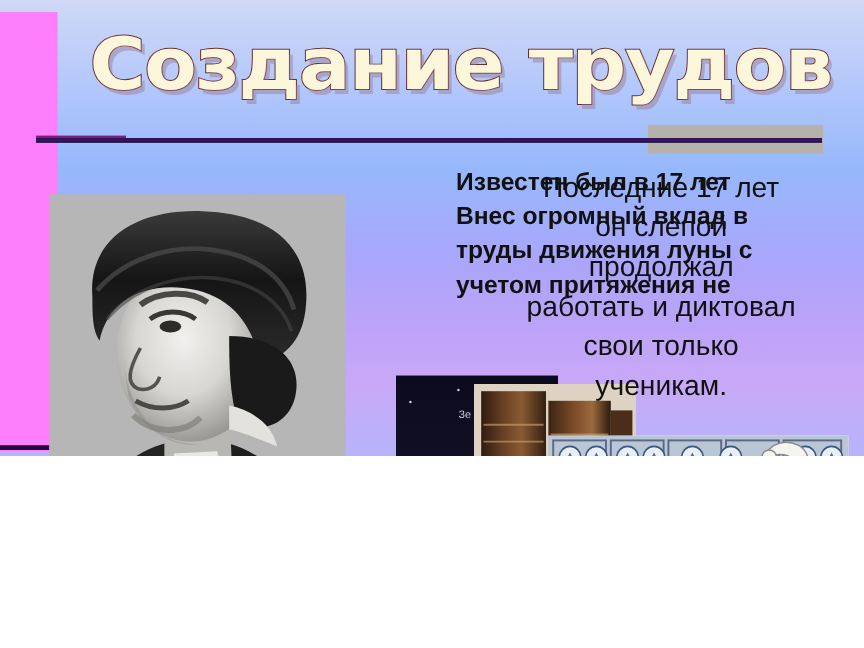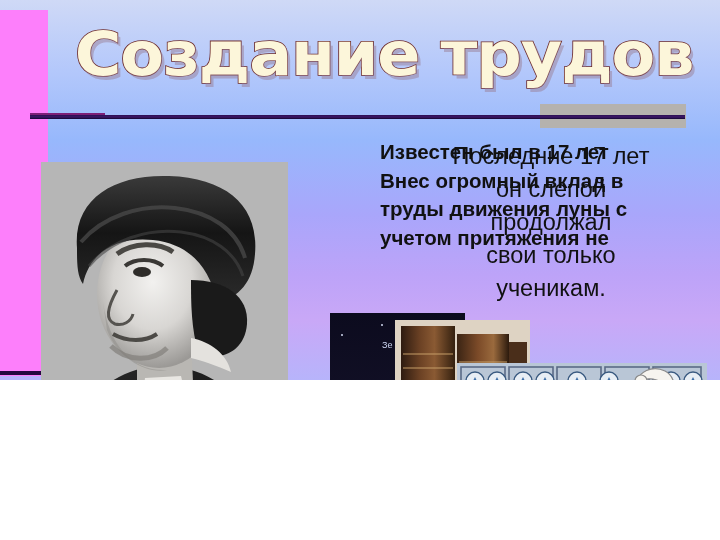--- a/index.html
+++ b/index.html
@@ -438,17 +438,18 @@
     <div class="line">Известен был в 17 лет</div>
     <div class="line">Внес огромный вклад в</div>
     <div class="line">труды движения луны с</div>
     <div class="line">учетом притяжения не</div>
   </div>
 
   <div class="textblock block-bold">
     <div class="line">Последние 17 лет</div>
     <div class="line">он слепой</div>
     <div class="line">продолжал</div>
+    <div class="line">работать и диктовал</div>
     <div class="line">свои только</div>
     <div class="line">ученикам.</div>
   </div>
 
 </div>
 
 </body></html>

